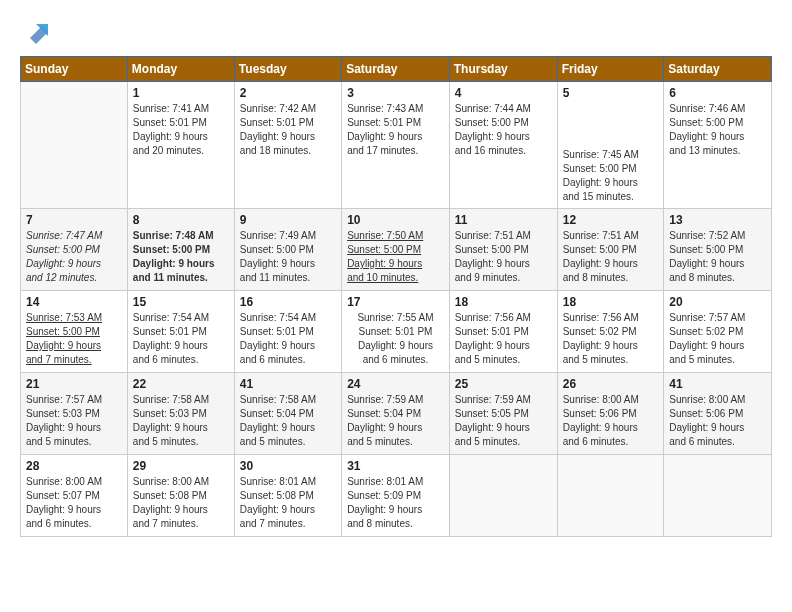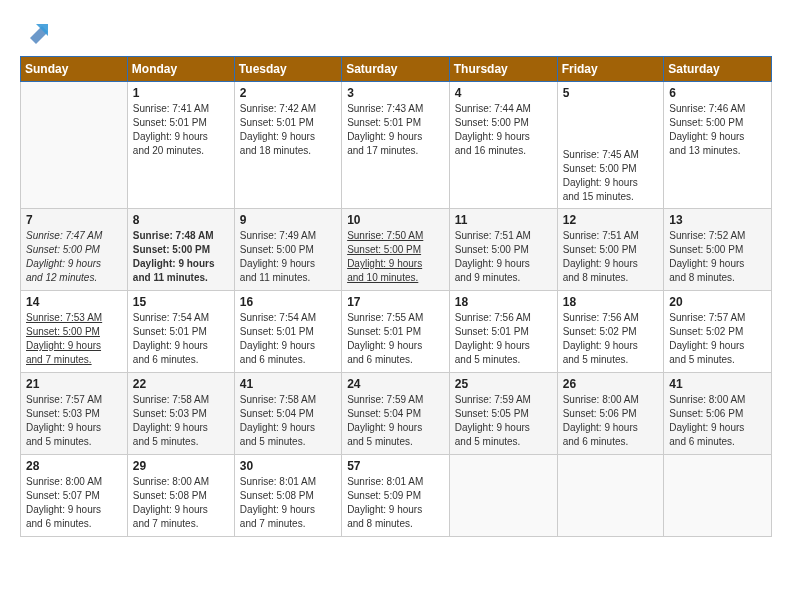--- a/index.html
+++ b/index.html
@@ -235,21 +235,21 @@
           </td>
           <td>
             <span class="day-num">16</span>
             <div class="cell-text" style="white-space: pre-line;">Sunrise: 7:54 AM
 Sunset: 5:01 PM
 Daylight: 9 hours
 and 6 minutes.</div>
           </td>
           <td>
             <span class="day-num">17</span>
-            <div class="cell-text" style="white-space: pre-line;">Sunrise: 7:55 AM
+            <div class="cell-text" style="white-space: pre-line; text-align: center;">Sunrise: 7:55 AM
 Sunset: 5:01 PM
 Daylight: 9 hours
 and 6 minutes.</div>
           </td>
           <td>
             <span class="day-num">18</span>
             <div class="cell-text" style="white-space: pre-line;">Sunrise: 7:56 AM
 Sunset: 5:01 PM
 Daylight: 9 hours
 and 5 minutes.</div>
@@ -336,21 +336,21 @@
 and 7 minutes.</div>
           </td>
           <td>
             <span class="day-num">30</span>
             <div class="cell-text" style="white-space: pre-line;">Sunrise: 8:01 AM
 Sunset: 5:08 PM
 Daylight: 9 hours
 and 7 minutes.</div>
           </td>
           <td>
-            <span class="day-num">57</span>
+            <span class="day-num">31</span>
             <div class="cell-text" style="white-space: pre-line;">Sunrise: 8:01 AM
 Sunset: 5:09 PM
 Daylight: 9 hours
 and 8 minutes.</div>
           </td>
           <td class="empty"></td>
           <td class="empty"></td>
           <td class="empty"></td>
         </tr>
       </tbody>

